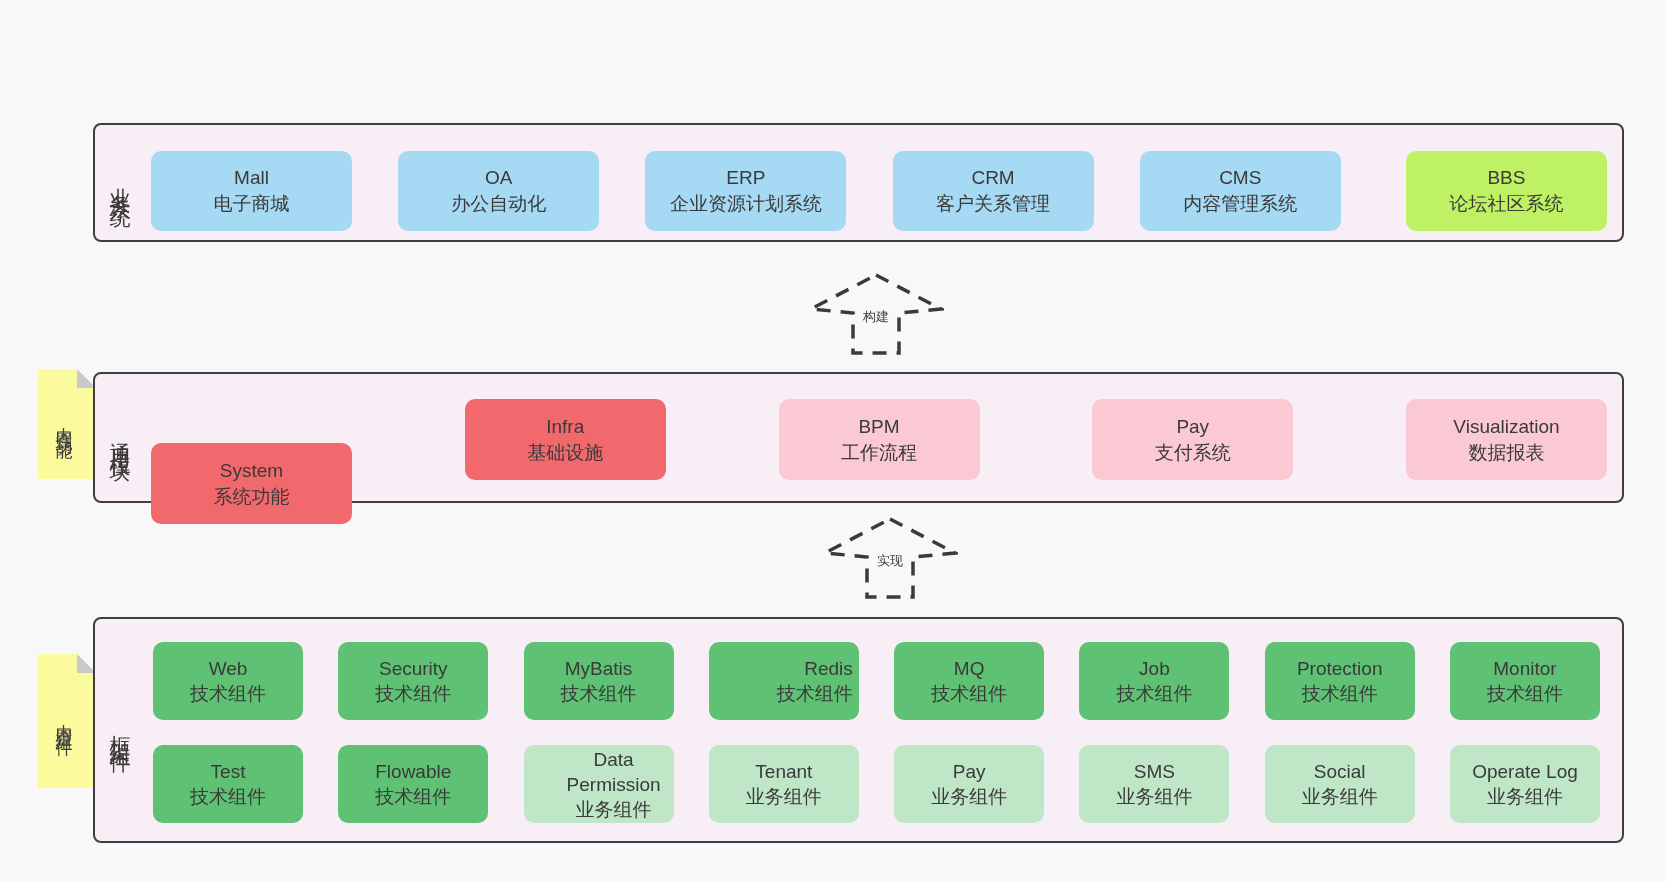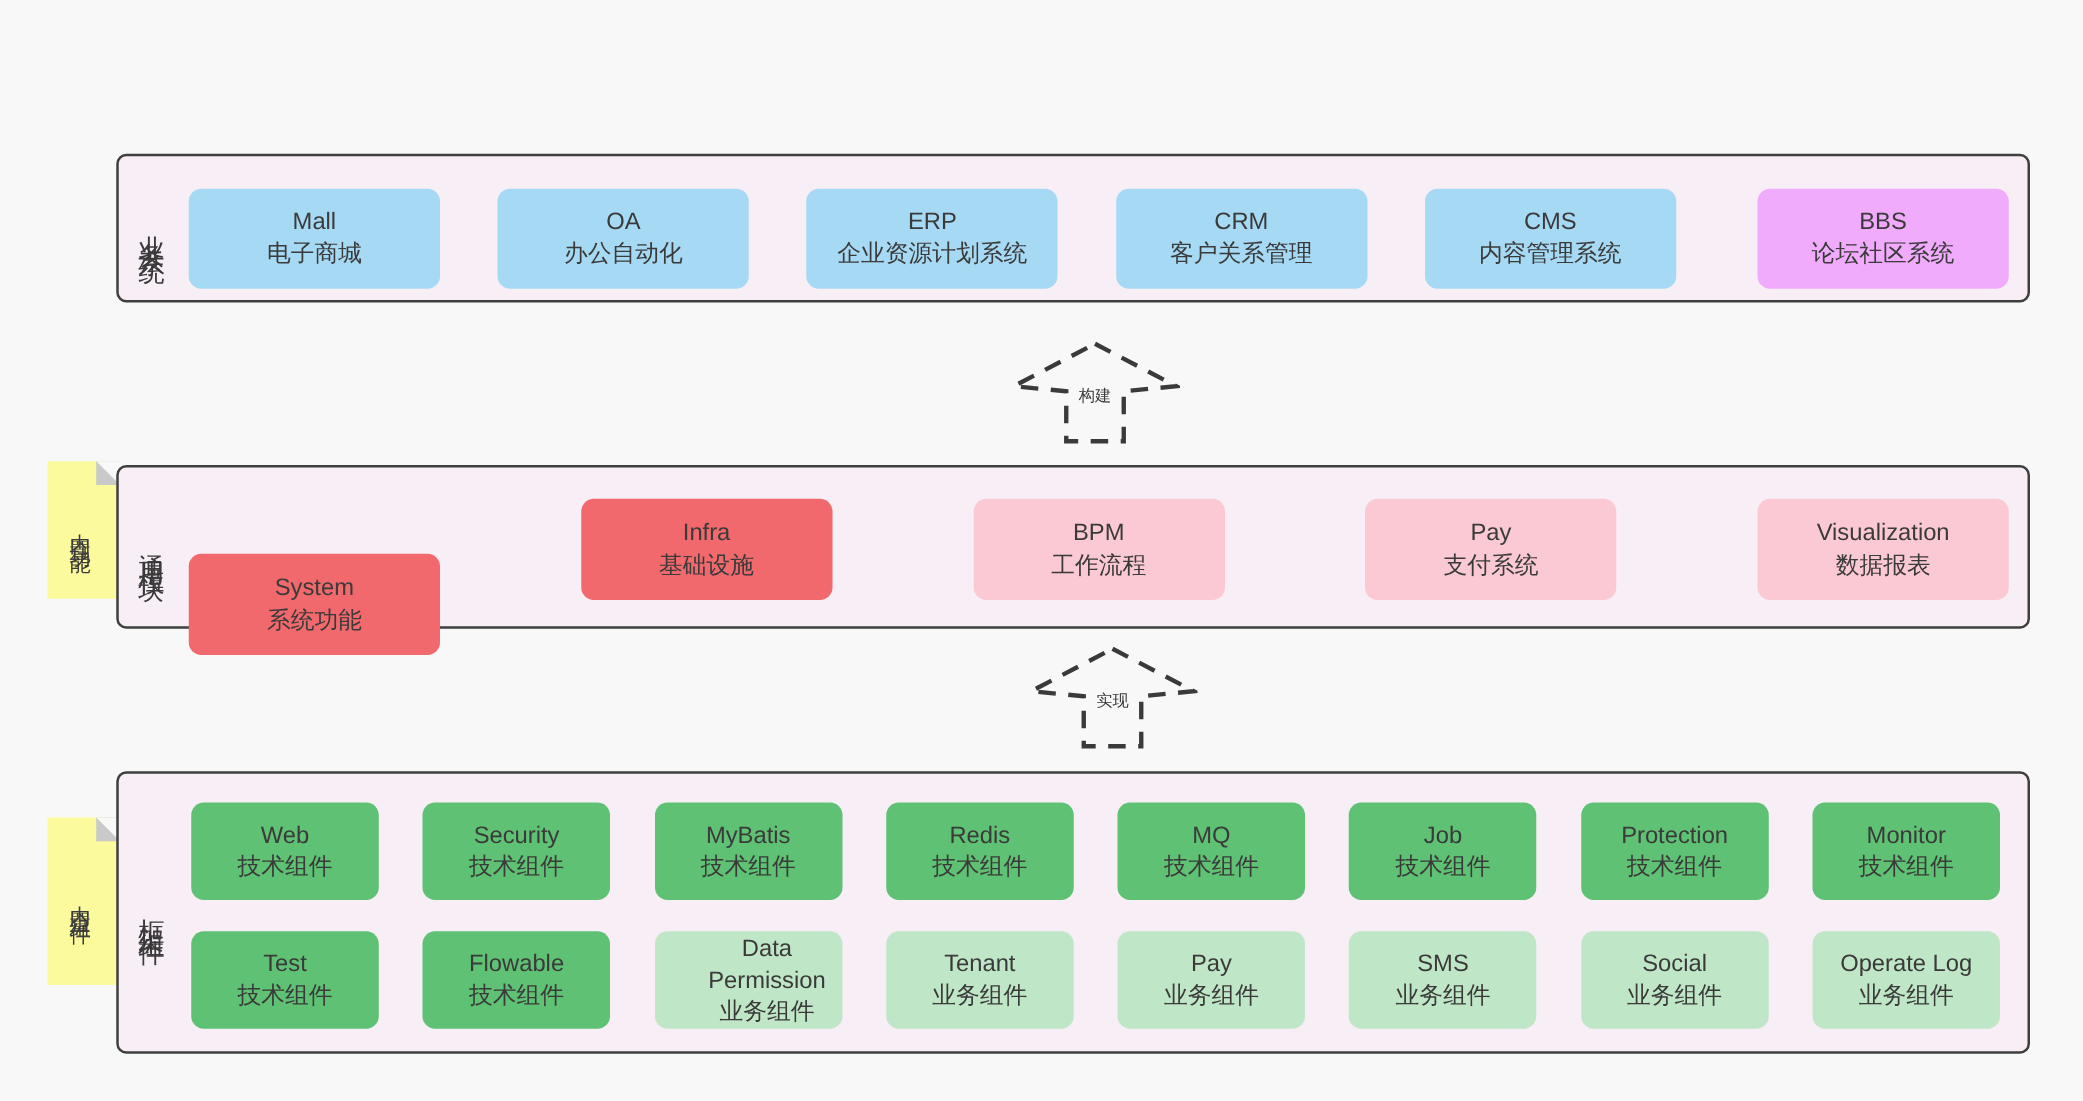--- a/index.html
+++ b/index.html
@@ -126,21 +126,21 @@
           <div>企业资源计划系统</div>
         </div>
         <div class="box" style="background: rgb(166, 217, 243);">
           <div>CRM</div>
           <div>客户关系管理</div>
         </div>
         <div class="box" style="background: rgb(166, 217, 243);">
           <div>CMS</div>
           <div>内容管理系统</div>
         </div>
-        <div class="box" style="background: #f0abfc; margin-left: 19px;">
+        <div class="box" style="background: #bef264; margin-left: 19px;">
           <div>BBS</div>
           <div>论坛社区系统</div>
         </div>
       </div>
   </div>
 
   <div class="arrow" id="arrow-build">
     <svg viewBox="0 0 136 86">
       <polygon points="68,3 133,37 91,41 91,81 45,81 45,41 3,37" fill="none" stroke="#3a3a3a" stroke-width="3.5" stroke-dasharray="14,10"></polygon>
     </svg>
@@ -188,21 +188,21 @@
           <div>技术组件</div>
         </div>
         <div class="box" style="background: rgb(94, 193, 115);">
           <div>Security</div>
           <div>技术组件</div>
         </div>
         <div class="box" style="background: rgb(94, 193, 115);">
           <div>MyBatis</div>
           <div>技术组件</div>
         </div>
-        <div class="box" style="background: rgb(94, 193, 115);">
+        <div class="box" style="background: rgb(94, 193, 115); align-items: flex-end;">
           <div>Redis</div>
           <div>技术组件</div>
         </div>
         <div class="box" style="background: rgb(94, 193, 115);">
           <div>MQ</div>
           <div>技术组件</div>
         </div>
         <div class="box" style="background: rgb(94, 193, 115);">
           <div>Job</div>
           <div>技术组件</div>

